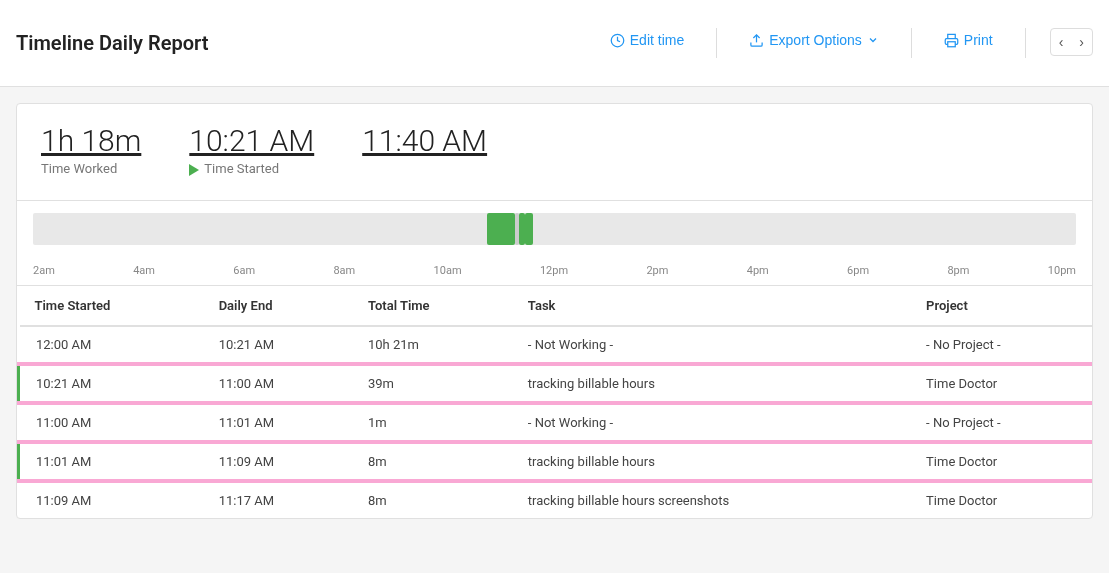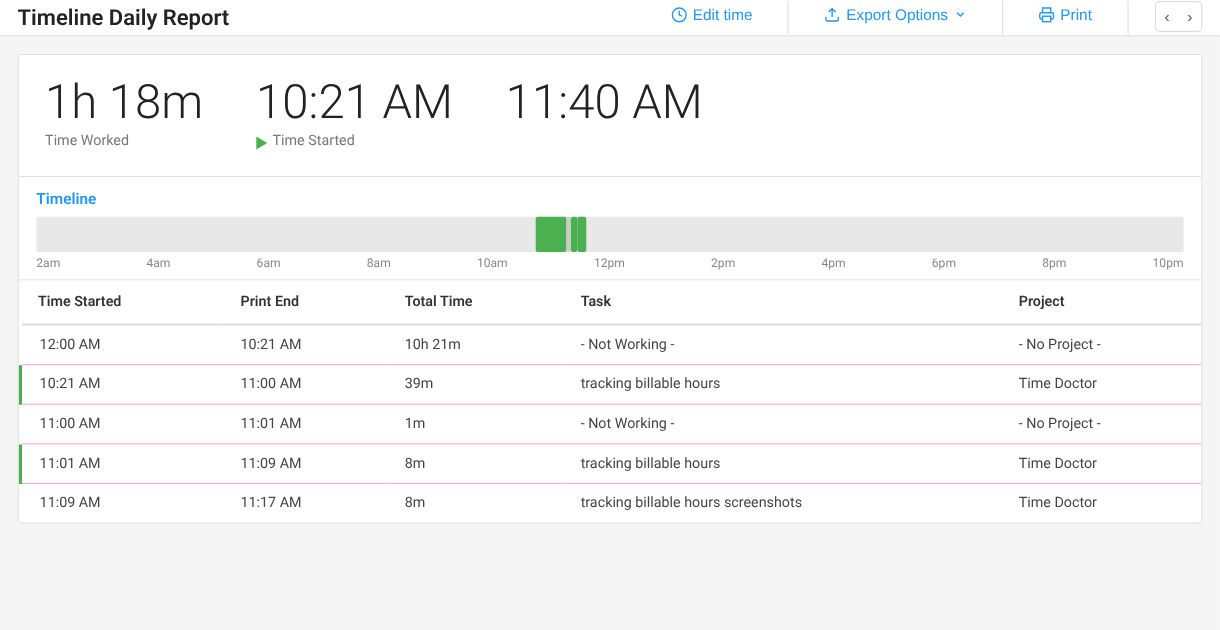--- a/index.html
+++ b/index.html
@@ -5,21 +5,21 @@
     * { box-sizing: border-box; margin: 0; padding: 0; }
     body {
       font-family: -apple-system, BlinkMacSystemFont, 'Segoe UI', Roboto, sans-serif;
       font-size: 14px;
       color: #333;
       background: #f5f5f5;
     }
     .header {
       display: flex;
       align-items: center;
-      padding: 1px 16px;
+      padding: 28px 16px;
       background: #fff;
       border-bottom: 1px solid #e0e0e0;
       gap: 12px;
     }
     .header-title {
       font-size: 20px;
       font-weight: 600;
       color: #222;
       flex: 1;
     }
@@ -77,24 +77,25 @@
       border-bottom: 1px solid #e0e0e0;
     }
     .time-metrics {
       display: flex;
       align-items: flex-start;
       gap: 48px;
       margin-bottom: 8px;
     }
     .metric-block {}
     .metric-value {
-      font-size: 43px;
+      font-size: 30px;
       font-weight: 300;
       color: #222;
       line-height: 1.1;
+      text-decoration: underline;
     }
     .metric-label {
       font-size: 13px;
       color: #777;
       margin-top: 4px;
       display: flex;
       align-items: flex-end;
       gap: 5px;
     }
     .play-icon {
@@ -133,20 +134,21 @@
       height: 100%;
       background: #4CAF50;
       border-radius: 2px;
     }
     .timeline-ticks {
       display: flex;
       justify-content: space-between;
       padding: 4px 0 8px;
       font-size: 11px;
       color: #888;
+      margin-top: 15px;
     }
     .table-section {
       border-top: 1px solid #e0e0e0;
     }
     .data-table {
       width: 100%;
       border-collapse: collapse;
     }
     .data-table th {
       text-align: left;
@@ -154,21 +156,21 @@
       font-weight: 600;
       font-size: 13px;
       color: #333;
       border-bottom: 2px solid #e0e0e0;
       background: #fff;
     }
     .data-table td {
       padding: 10px 16px;
       font-size: 13px;
       color: #444;
-      border-bottom: 1px solid #f9a8d4;
+      border-bottom: 4px solid #f9a8d4;
     }
     .data-table tr:last-child td {
       border-bottom: none;
     }
     .separator {
       width: 1px;
       height: 30px;
       background: #ddd;
       display: inline-block;
       margin: 0 4px;
@@ -234,21 +236,20 @@
             <span>Time Started</span>
           </div>
         </div>
         <div class="metric-block">
           <div class="metric-value">11:40 AM</div>
         </div>
       </div>
     </div>
 
     <div class="timeline-section">
-      <div class="timeline-label">Timeline</div>
       <div class="timeline-bar-container">
 
         <div class="timeline-segment" style="left:43.5%; width:2.7%; background:#4CAF50;"></div>
         <div class="timeline-segment" style="left:46.2%; width:0.4%; background:#ccc;"></div>
         <div class="timeline-segment" style="left:46.6%; width:0.6%; background:#4CAF50;"></div>
         <div class="timeline-segment" style="left:47.2%; width:0.7%; background:#4CAF50;"></div>
       </div>
       <div class="timeline-ticks">
         <span>2am</span>
         <span>4am</span>
@@ -262,21 +263,21 @@
         <span>8pm</span>
         <span>10pm</span>
       </div>
     </div>
 
     <div class="table-section">
       <table class="data-table">
         <thead>
           <tr>
             <th>Time Started</th>
-            <th>Print End</th>
+            <th>Daily End</th>
             <th>Total Time</th>
             <th>Task</th>
             <th>Project</th>
           </tr>
         </thead>
         <tbody id="table-body">
             <tr style="border-left: 3px solid transparent;">
               <td>12:00 AM</td>
               <td>10:21 AM</td>
               <td>10h 21m</td>

